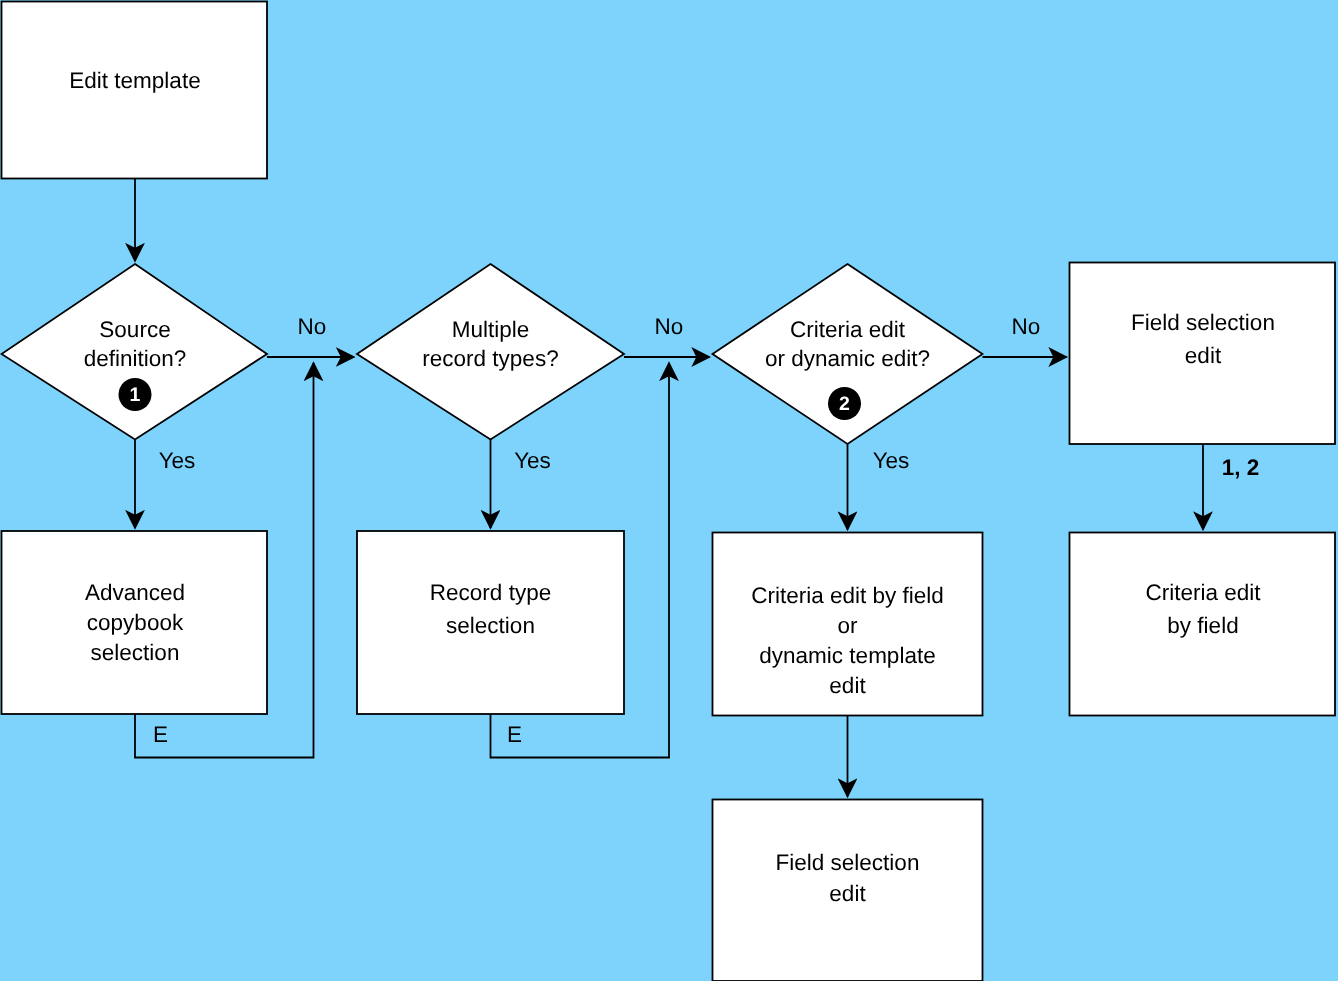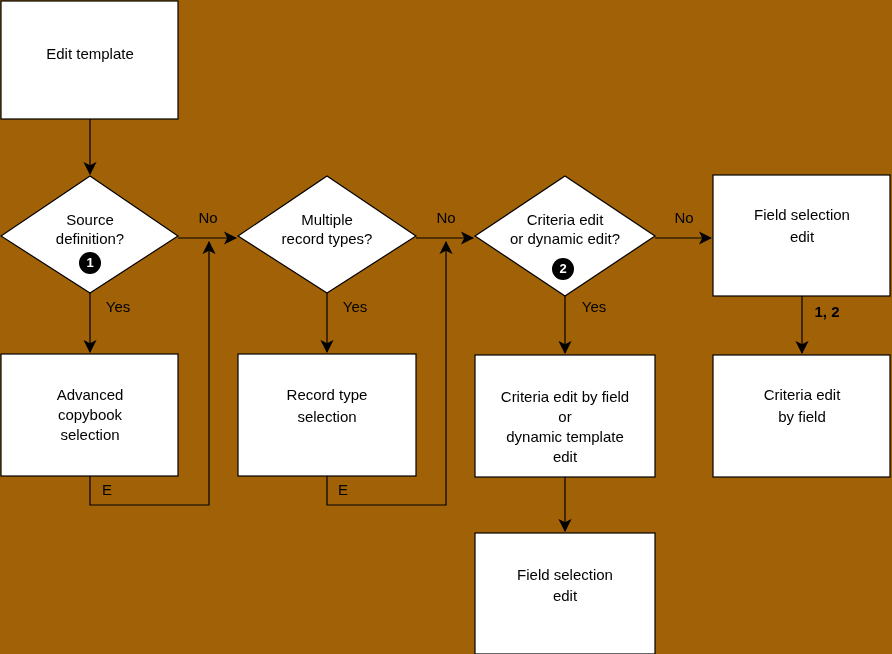--- a/index.html
+++ b/index.html
@@ -7,21 +7,21 @@
     padding: 0;
     background: #ffffff;
   }
   body {
     font-family: "Liberation Sans", sans-serif;
   }
   #diagram-root {
     position: relative;
     width: 892px;
     height: 654px;
-    background: #a16207;
+    background: #7dd3fc;
     overflow: hidden;
   }
   svg.flow {
     display: block;
     width: 892px;
     height: 654px;
   }
   .shape-stroke {
     fill: #ffffff;
     stroke: #000000;

